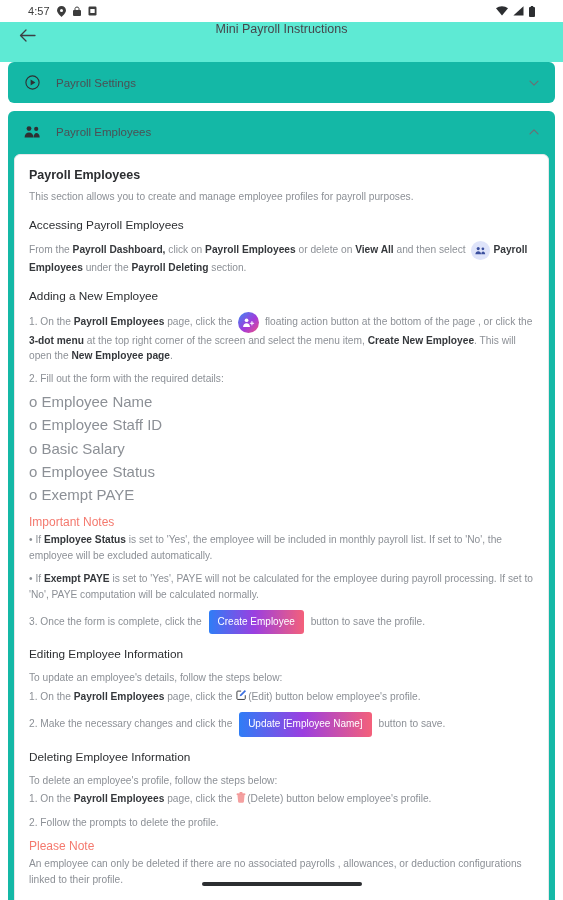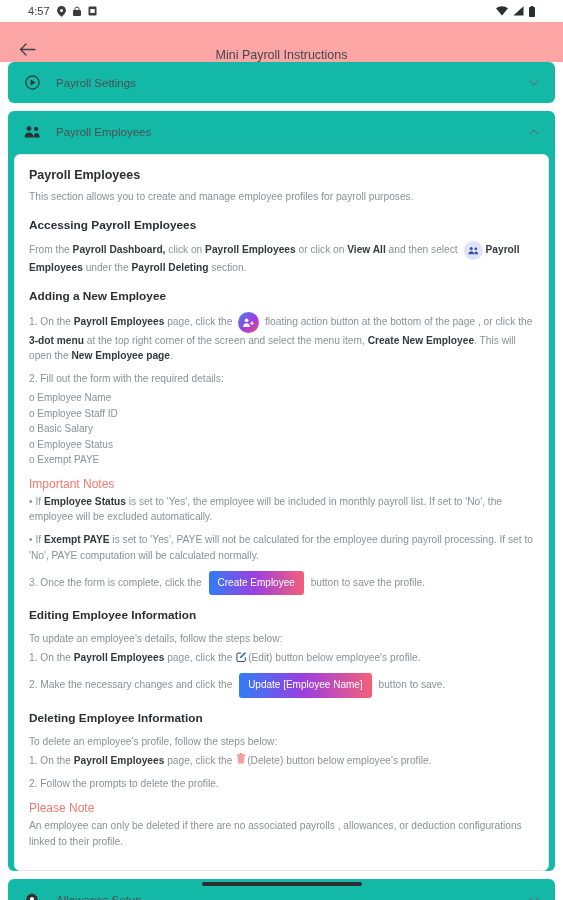--- a/index.html
+++ b/index.html
@@ -18,24 +18,24 @@
     background: #ffffff;
   }
   .status-left { display: flex; align-items: center; gap: 7px; }
   .status-time { font-size: 11px; color: #3c3c3c; letter-spacing: .1px; }
   .sb-ico { display: inline-flex; align-items: center; }
   .status-right { display: flex; align-items: center; gap: 5px; }
 
   
   .app-bar {
     height: 40px;
-    display: flex; align-items: flex-end;
+    display: flex; align-items: flex-start;
     padding: 0 14px;
     position: relative;
-    background: #fca5a5;
+    background: #5eead4;
   }
   .back-btn {
     width: 26px; height: 26px;
     display: flex; align-items: center; justify-content: center;
     cursor: pointer;
   }
   .app-title {
     position: absolute; left: 0; right: 0;
     text-align: center;
     font-size: 12.5px;
@@ -87,39 +87,39 @@
   
   h3.doc-h {
     font-size: 12.5px;
     color: #2c2e31;
     font-weight: bold;
     margin-bottom: 7px;
   }
   h4.doc-sh {
     font-size: 11.8px;
     color: #2c2e31;
-    font-weight: bold;
+    font-weight: normal;
     margin: 13px 0 9px 0;
   }
   p.doc-p {
     font-size: 10.2px;
     line-height: 1.55;
     color: #8c9096;
     margin-bottom: 7px;
   }
   p.tight { margin-bottom: 3px; }
   .doc-p b { color: #35383c; font-weight: bold; }
   .red-h {
     font-size: 12px;
     color: #f4796e;
     margin: 9px 0 3px 0;
   }
   .bullet { margin-bottom: 6px; }
   .sub-item {
-    font-size: 10px;
+    font-size: 15px;
     line-height: 1.55;
     color: #8c9096;
   }
 
   
   .chip {
     display: inline-block;
     vertical-align: middle;
     color: #ffffff;
     font-size: 10px;
@@ -247,21 +247,21 @@
           <path d="M3 8.8L7 4.8 11 8.8" stroke="#6c6f74" stroke-width="1.2" fill="none" stroke-linecap="round" stroke-linejoin="round"></path>
         </svg>
     </div>
 
     <div class="acc-body">
 
       <h3 class="doc-h">Payroll Employees</h3>
       <p class="doc-p">This section allows you to create and manage employee profiles for payroll purposes.</p>
 
       <h4 class="doc-sh">Accessing Payroll Employees</h4>
-      <p class="doc-p"><span>From the </span><b>Payroll Dashboard,</b><span> click on </span><b>Payroll Employees</b><span> or click on </span><b>View All</b><span> and then select </span><span class="badge-inline">
+      <p class="doc-p"><span>From the </span><b>Payroll Dashboard,</b><span> click on </span><b>Payroll Employees</b><span> or delete on </span><b>View All</b><span> and then select </span><span class="badge-inline">
             <svg width="11" height="9" viewBox="0 0 17 13">
               <circle cx="5" cy="3.6" r="2.4" fill="#3b4f9e"></circle>
               <circle cx="12.2" cy="3.9" r="2.1" fill="#3b4f9e"></circle>
               <path d="M0.6 12.4C0.6 9.5 2.6 7.6 5 7.6s4.4 1.9 4.4 4.8Z" fill="#3b4f9e"></path>
               <path d="M9.6 12.4c0-2.6 1.3-4.3 2.9-4.3s3.2 1.7 3.2 4.3Z" fill="#3b4f9e"></path>
             </svg>
           </span><b>Payroll Employees</b><span> under the </span><b>Payroll Deleting</b><span> section.</span></p>
 
       <h4 class="doc-sh">Adding a New Employee</h4>
       <p class="doc-p"><span>1. On the </span><b>Payroll Employees</b><span> page, click the </span><span class="fab-inline"><svg width="13" height="13" viewBox="0 0 17 13">

